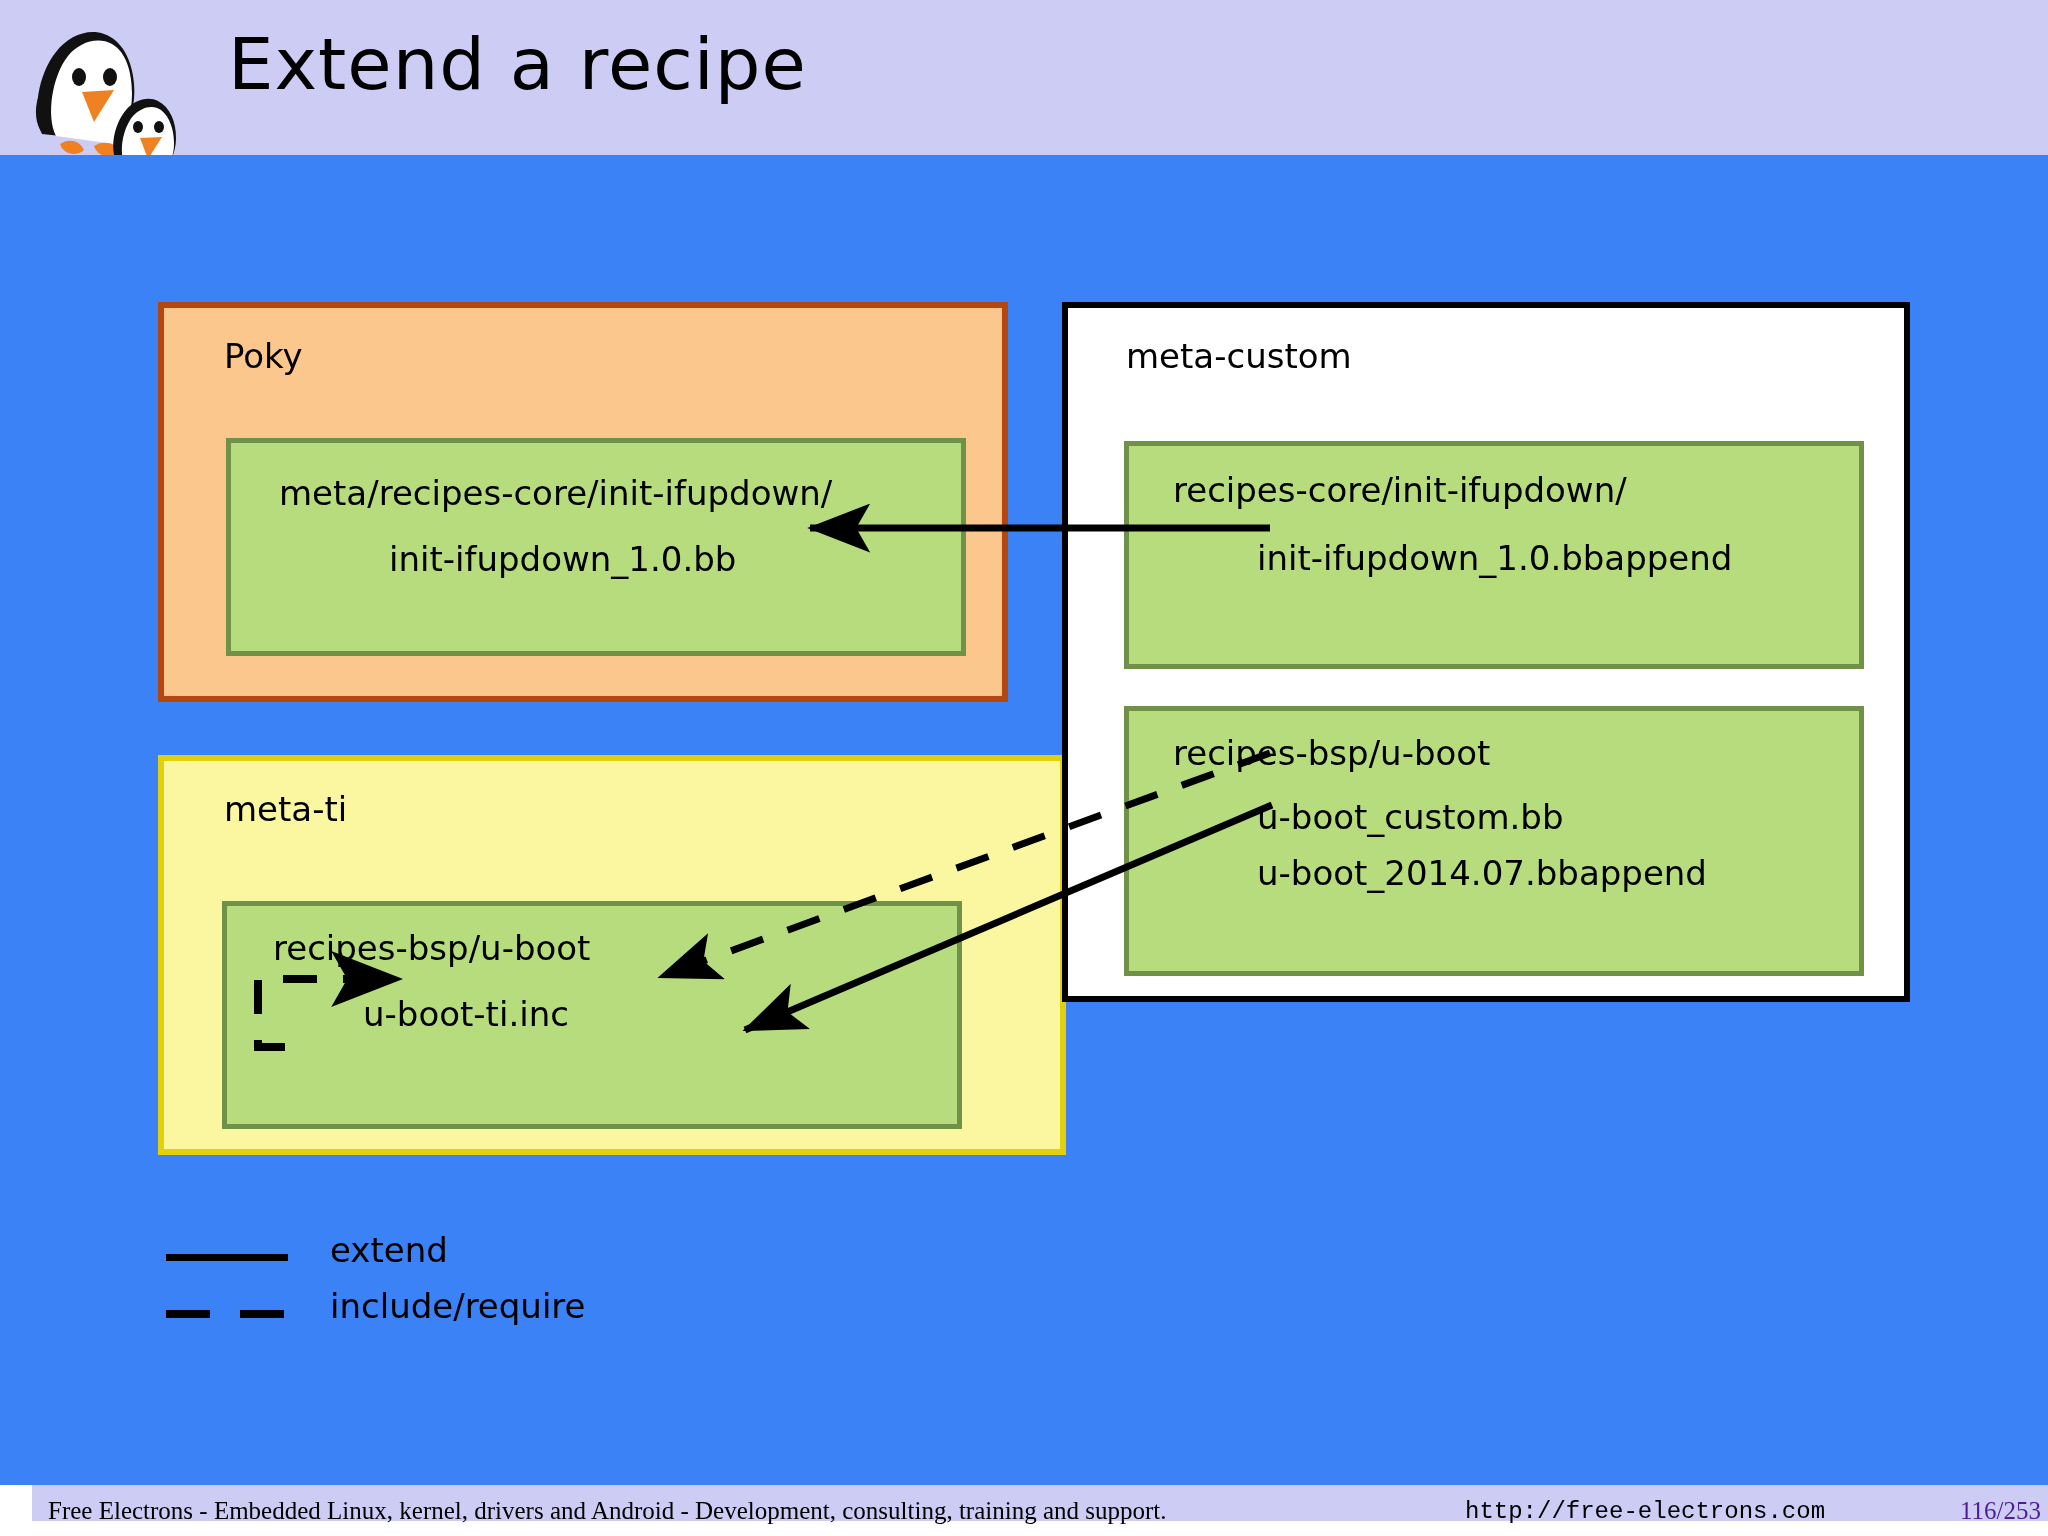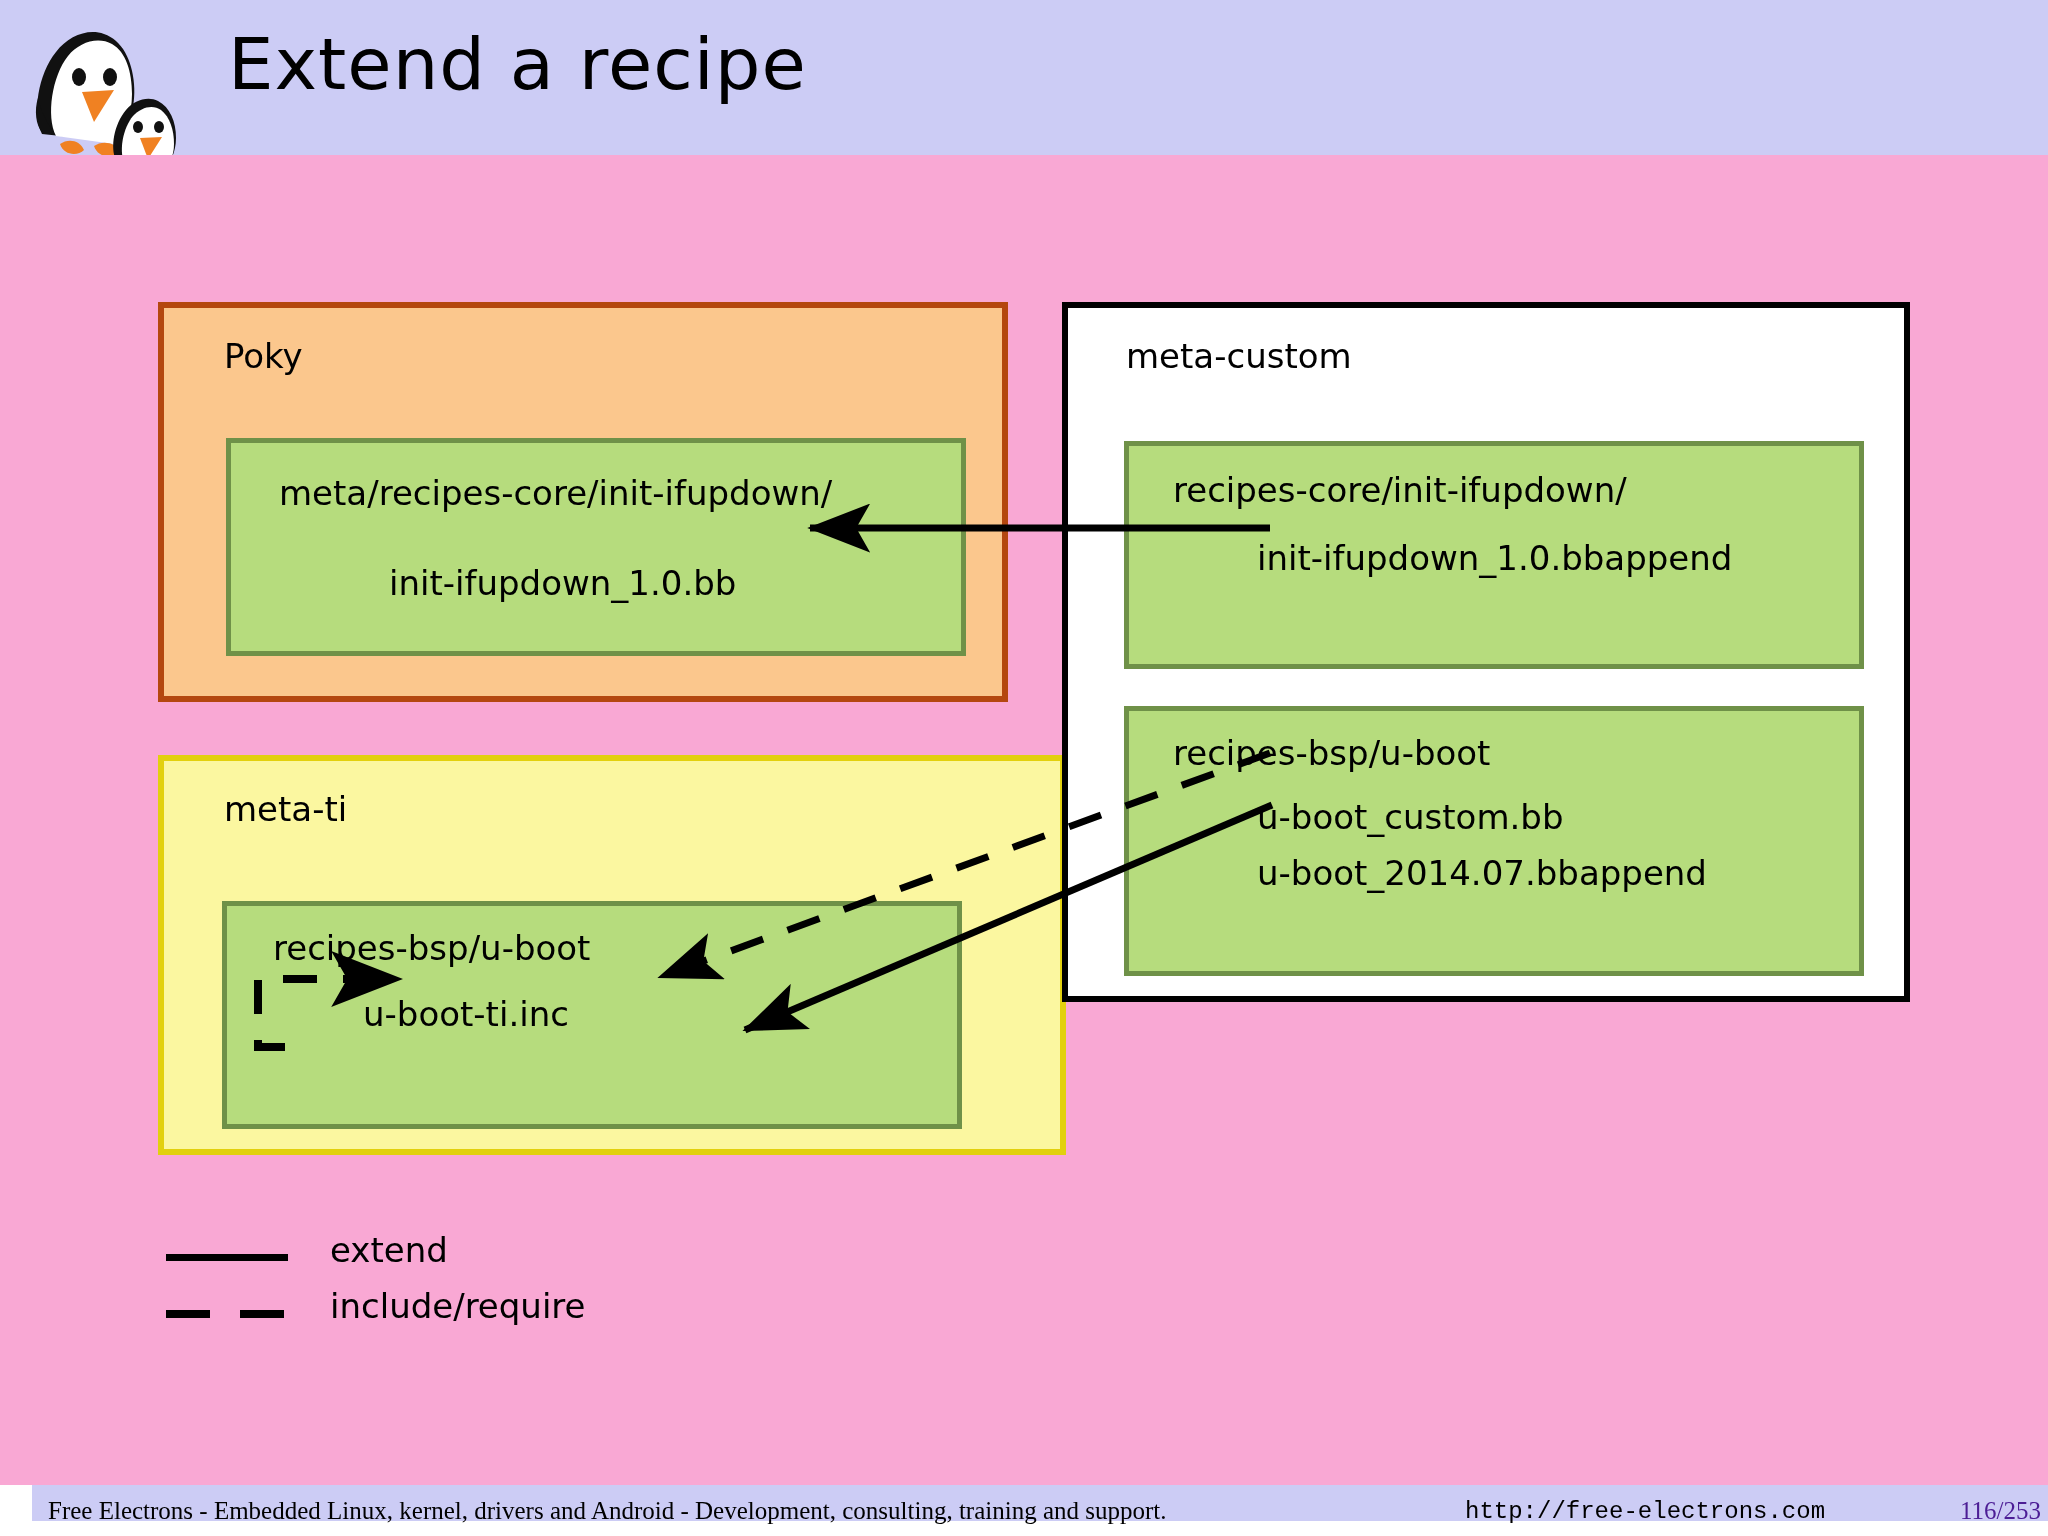--- a/index.html
+++ b/index.html
@@ -38,21 +38,21 @@
     white-space: nowrap;
     font-family: "DejaVu Sans", sans-serif;
   }
 
   
   .canvas {
     position: absolute;
     left: 0; top: 155px;
     width: 2048px;
     height: 1330px;
-    background: #f9a8d4;
+    background: #3b82f6;
   }
 
   
   .box {
     position: absolute;
     box-sizing: border-box;
   }
   .box-label {
     position: absolute;
     font-size: 34px;
@@ -212,21 +212,21 @@
 
   <div class="header-title">Extend a recipe</div>
 </div>
 
 <div class="canvas">
 
   <div class="box poky-box">
     <div class="box-label poky-label">Poky</div>
     <div class="green green-poky">
       <div class="green-line" style="left:48px; top:30px;">meta/recipes-core/init-ifupdown/</div>
-      <div class="green-line" style="left:158px; top:96px;margin-top:24px;">init-ifupdown_1.0.bb</div>
+      <div class="green-line" style="left:158px; top:96px;">init-ifupdown_1.0.bb</div>
     </div>
   </div>
 
   <div class="box metati-box">
     <div class="box-label metati-label">meta-ti</div>
     <div class="green green-ti">
       <div class="green-line" style="left:46px; top:22px;">recipes-bsp/u-boot</div>
       <div class="green-line" style="left:136px; top:88px;">u-boot-ti.inc</div>
     </div>
   </div>

